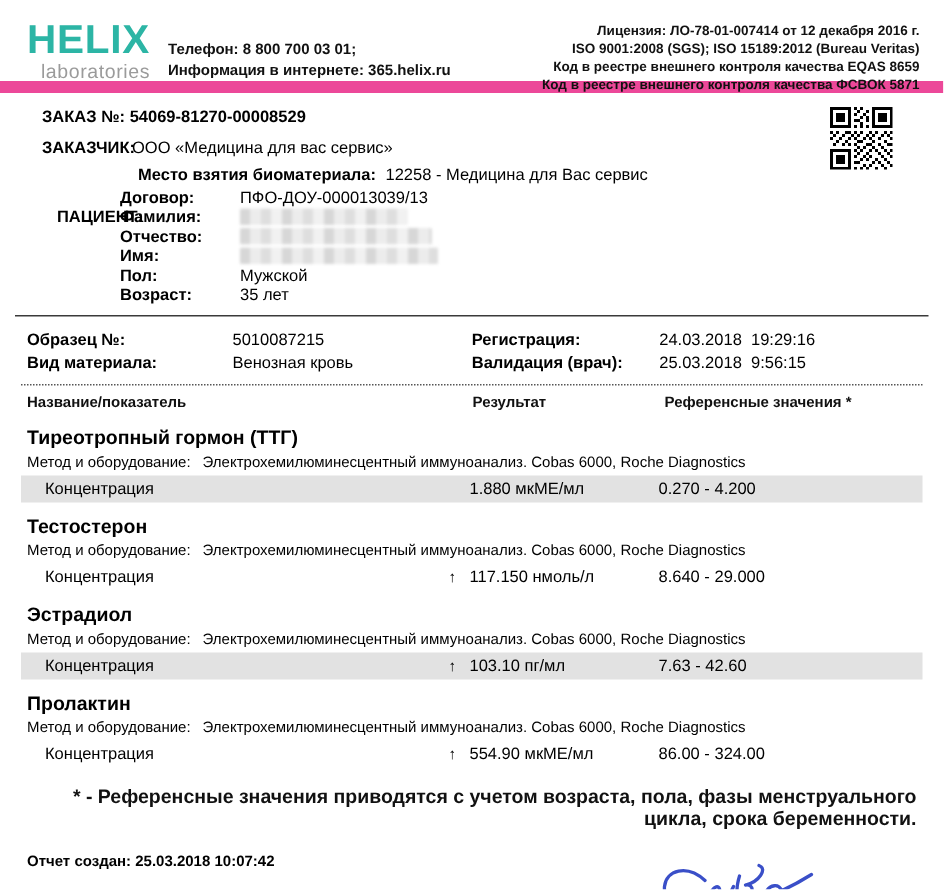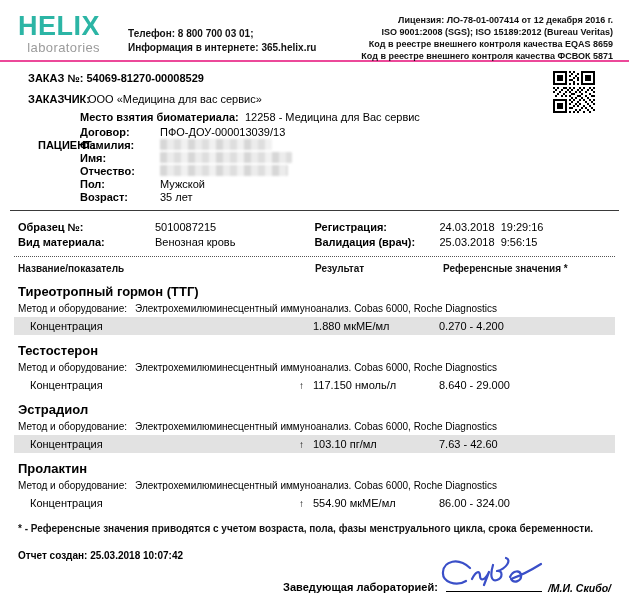--- a/index.html
+++ b/index.html
@@ -1,36 +1,36 @@
 <!DOCTYPE html>
 <html><head>
 <meta charset="utf-8">
 <style>
   html,body{margin:0;padding:0;background:#fff;}
   .page{width:629px;height:593px;position:relative;background:#fff;overflow:hidden;
         font-family:"Liberation Sans",sans-serif;color:#000;}
   
   .hdr{display:flex;box-sizing:border-box;height:62px;padding:13px 16px 0 18px;
-       border-bottom:2px solid #ec4899;}
+       border-bottom:8px solid #ec4899;}
   .logo{line-height:1;}
   .logo-name{font-size:27px;font-weight:bold;color:#2cb5a5;letter-spacing:.5px;}
   .logo-sub{font-size:13px;color:#9b9b9b;letter-spacing:.4px;margin-top:1px;text-align:right;}
-  .contact{margin-left:28px;padding-top:14px;font-size:10px;font-weight:bold;line-height:1.4;color:#111;}
+  .contact{margin-left:12px;padding-top:14px;font-size:10px;font-weight:bold;line-height:1.4;color:#111;}
   .license{margin-left:auto;text-align:right;font-size:9px;font-weight:bold;line-height:1.35;color:#111;padding-top:1px;}
   
   .order{padding:10px 28px 0;font-size:11px;}
   .bold{font-weight:bold;}
   .orow{display:flex;margin-top:0;}
   .cust{margin-top:9px;display:flex;}
   .cust .lab{width:60px;font-weight:bold;}
   .qr{position:absolute;top:71px;right:34px;width:42px;height:42px;}
   
   .info{font-size:11px;margin-top:6px;}
   .irow{display:flex;padding-left:80px;margin-top:3px;}
-  .irow .l1{width:165px;font-weight:bold;}
+  .irow .l1{width:165px;font-weight:bold;margin-left:12px;}
   .irow .l2{width:80px;font-weight:bold;}
   .pat-wrap{position:relative;font-size:11px;}
   .pat-sec{position:absolute;left:38px;top:1px;font-weight:bold;}
   .prow{display:flex;padding-left:80px;margin-top:0;height:13px;align-items:center;}
   .prow .pl{width:80px;font-weight:bold;}
   .blur-box{height:11px;border-radius:1px;filter:blur(1.2px);
     background:
       repeating-linear-gradient(90deg,#d7d7d7 0 7px,#ececec 7px 14px,#dedede 14px 21px,#f1f1f1 21px 28px),
       repeating-linear-gradient(0deg,rgba(190,190,190,.4) 0 4px,rgba(245,245,245,.4) 4px 8px);}
   .hr1{border:0;border-top:1.5px solid #3a3a3a;margin:7px 10px 0;}
@@ -49,21 +49,21 @@
   .thead .c3{flex:1;}
   .sec-title{padding:8px 18px 0;font-weight:bold;font-size:13px;}
   .method{padding:4px 18px 0;font-size:10px;display:flex;}
   .method .ml{margin-right:8px;}
   .rrow{display:flex;margin:3px 14px 0;padding:2px 12px 2px 4px;font-size:11px;align-items:center;height:14px;}
   .rrow.hl{background:#e2e2e2;}
   .rr-name{flex:0 0 269px;padding-left:12px;}
   .rr-flag{flex:0 0 14px;font-size:10px;}
   .rr-res{flex:0 0 126px;}
   .rr-ref{flex:1;}
-  .footnote{padding:11px 18px 0;font-size:10px;font-weight:bold;color:#111;}
+  .footnote{padding:11px 18px 0;font-size:13px;font-weight:bold;color:#111;text-align:right;}
   .report{padding:16px 18px 0;font-size:10px;font-weight:bold;}
   
   .sigrow{display:flex;justify-content:flex-end;align-items:flex-end;padding:16px 18px 0;font-size:11px;}
   .sig-line{position:relative;width:96px;border-bottom:1px solid #000;height:14px;margin:0 6px 1px 8px;}
   .sig-svg{position:absolute;left:-10px;bottom:-3px;width:118px;height:40px;overflow:visible;}
   .sig-name{font-weight:bold;font-style:italic;font-size:10.5px;margin-bottom:-1px;}
   .sig-label{font-weight:bold;}
 </style>
 </head>
 <body>
@@ -117,26 +117,26 @@
     </div>
   </div>
 
   <div class="pat-wrap">
     <div class="pat-sec">ПАЦИЕНТ:</div>
     <div class="prow">
       <span class="pl">Фамилия:</span>
       <span class="blur-box" style="width:112px"></span>
     </div>
     <div class="prow">
+      <span class="pl">Отчество:</span>
+      <span class="blur-box" style="width:128px"></span>
+    </div>
+    <div class="prow">
       <span class="pl">Имя:</span>
       <span class="blur-box" style="width:132px"></span>
-    </div>
-    <div class="prow">
-      <span class="pl">Отчество:</span>
-      <span class="blur-box" style="width:128px"></span>
     </div>
     <div class="prow">
       <span class="pl">Пол:</span>
       <span>Мужской</span>
     </div>
     <div class="prow">
       <span class="pl">Возраст:</span>
       <span>35 лет</span>
     </div>
   </div>

